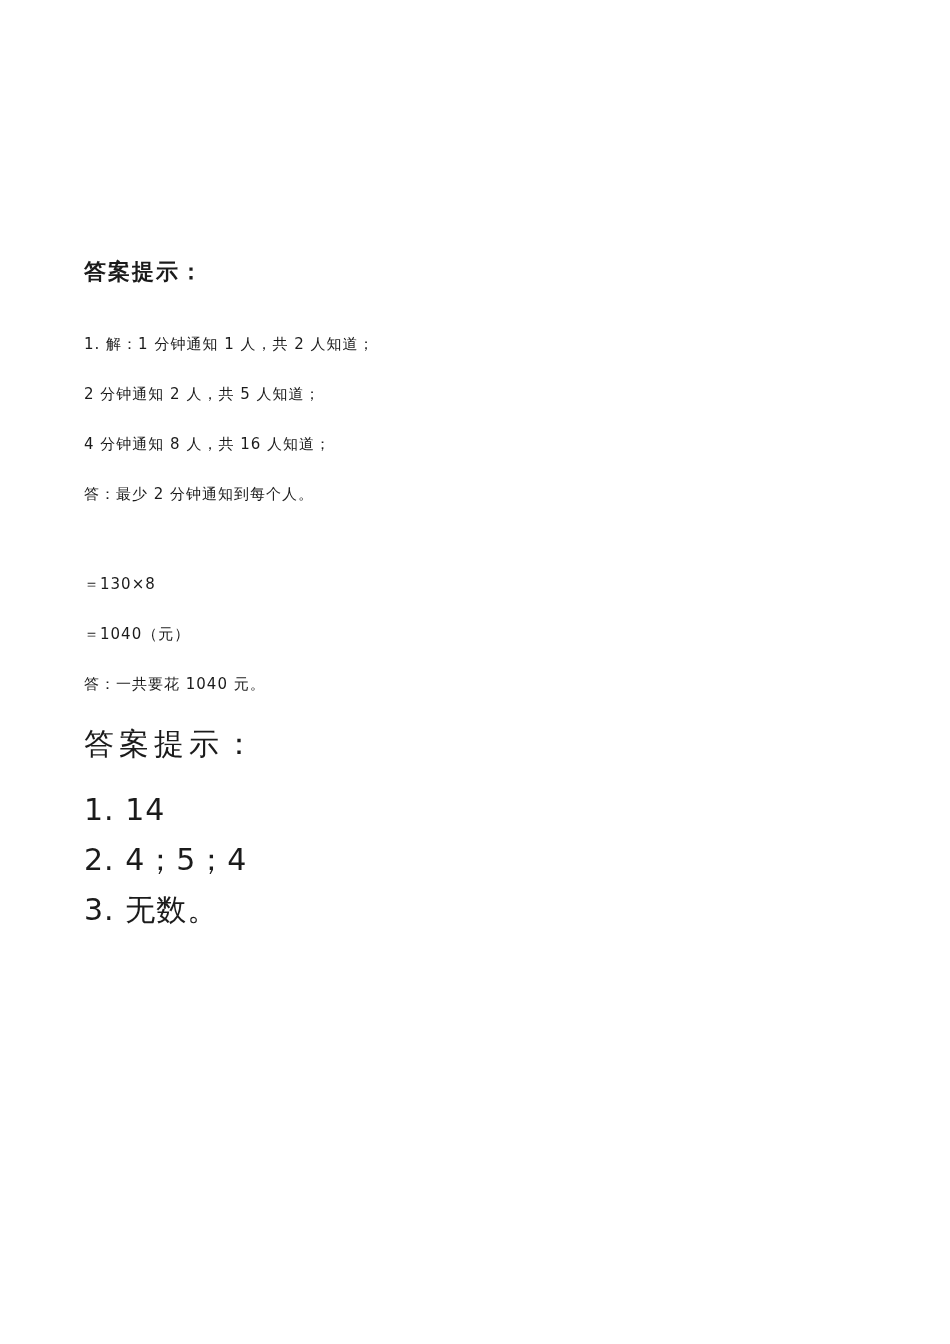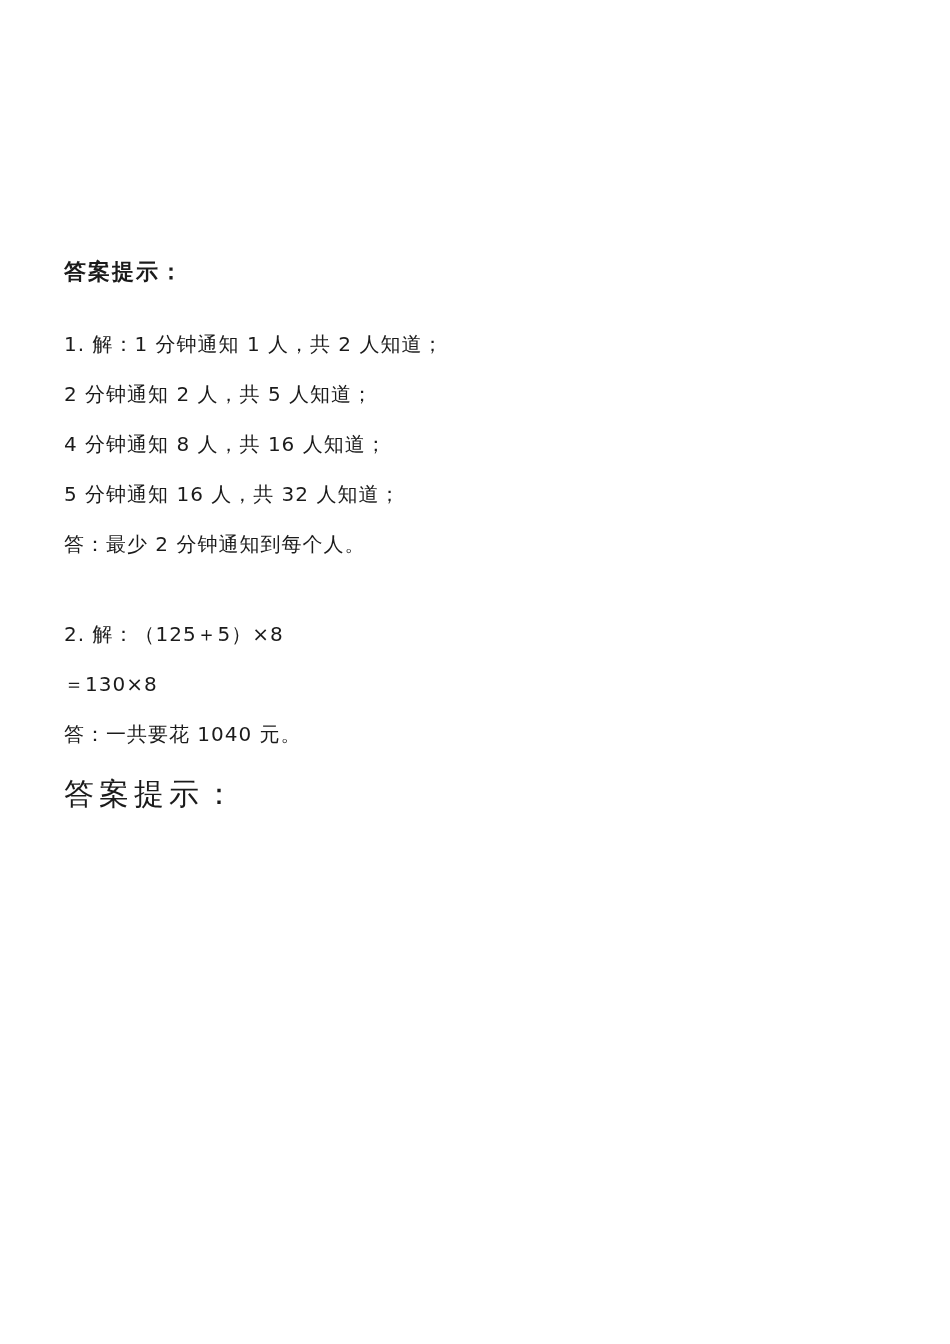--- a/index.html
+++ b/index.html
@@ -10,34 +10,34 @@
   .page {
     position: relative;
     width: 950px;
     height: 1344px;
     background: #ffffff;
     overflow: hidden;
     font-family: "DejaVu Sans", sans-serif;
     color: #1b1b1b;
   }
   .content {
-    padding: 255px 60px 0 64px;
+    padding: 255px 60px 0 84px;
   }
   
   .heading-small {
     margin: 0 0 30px 0;
     font-size: 22px;
     font-weight: bold;
     line-height: 34px;
     letter-spacing: 2px;
   }
   
   .body-block p {
     margin: 0;
-    font-size: 20px;
+    font-size: 15px;
     line-height: 50px;
     letter-spacing: 1px;
     white-space: pre;
   }
   .block-gap {
     margin-top: 40px;
   }
   
   .heading-large {
     margin: 10px 0 0 0;
@@ -63,27 +63,31 @@
 
 <div class="page">
   <div class="content">
 
     <h2 class="heading-small">答案提示：</h2>
 
     <div class="body-block">
       <p>1. 解：1 分钟通知 1 人，共 2 人知道；</p>
       <p>2 分钟通知 2 人，共 5 人知道；</p>
       <p>4 分钟通知 8 人，共 16 人知道；</p>
-      <p>5 分钟通知 16 人，共 32 人知道；</p>
       <p>答：最少 2 分钟通知到每个人。</p>
     </div>
 
     <div class="body-block block-gap">
-      <p>2. 解：（125＋5）×8</p>
       <p>＝130×8</p>
+      <p>＝1040（元）</p>
       <p>答：一共要花 1040 元。</p>
     </div>
 
     <h2 class="heading-large">答案提示：</h2>
 
+    <div class="list-block">
+      <p>1. 14</p>
+      <p>2. 4；5；4</p>
+      <p>3. 无数。</p>
+    </div>
 
   </div>
 </div>
 
 </body></html>

